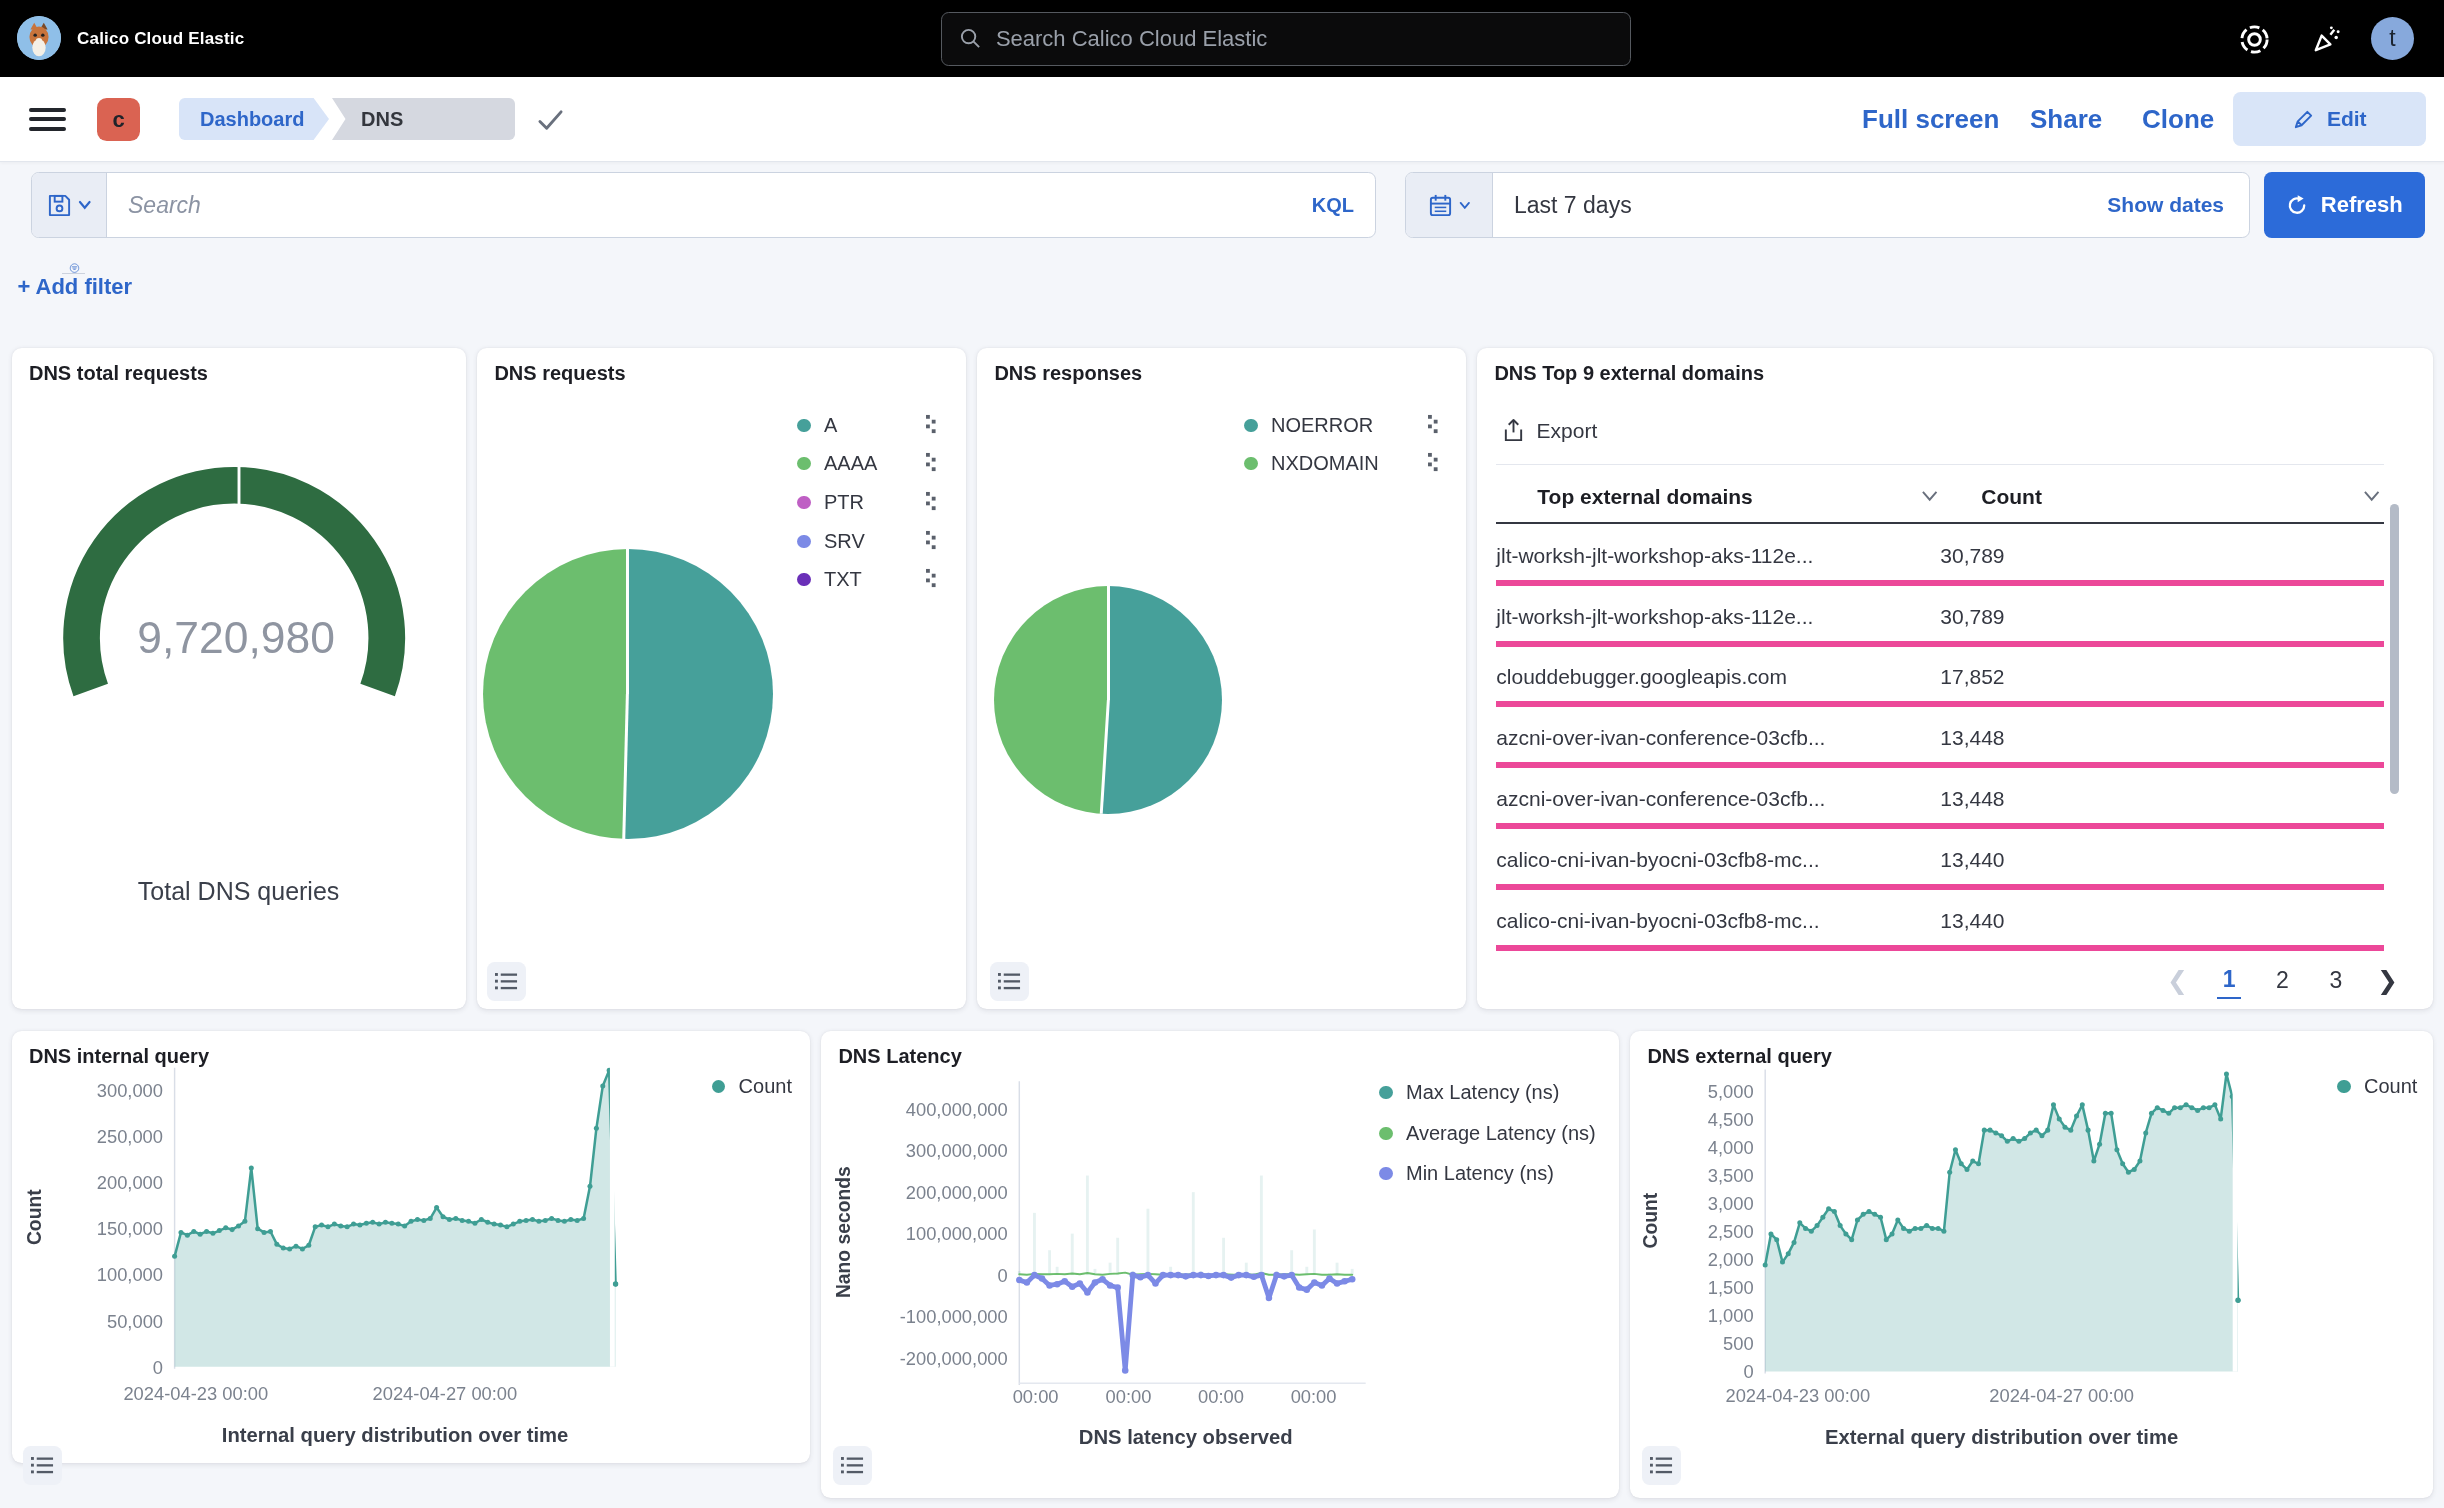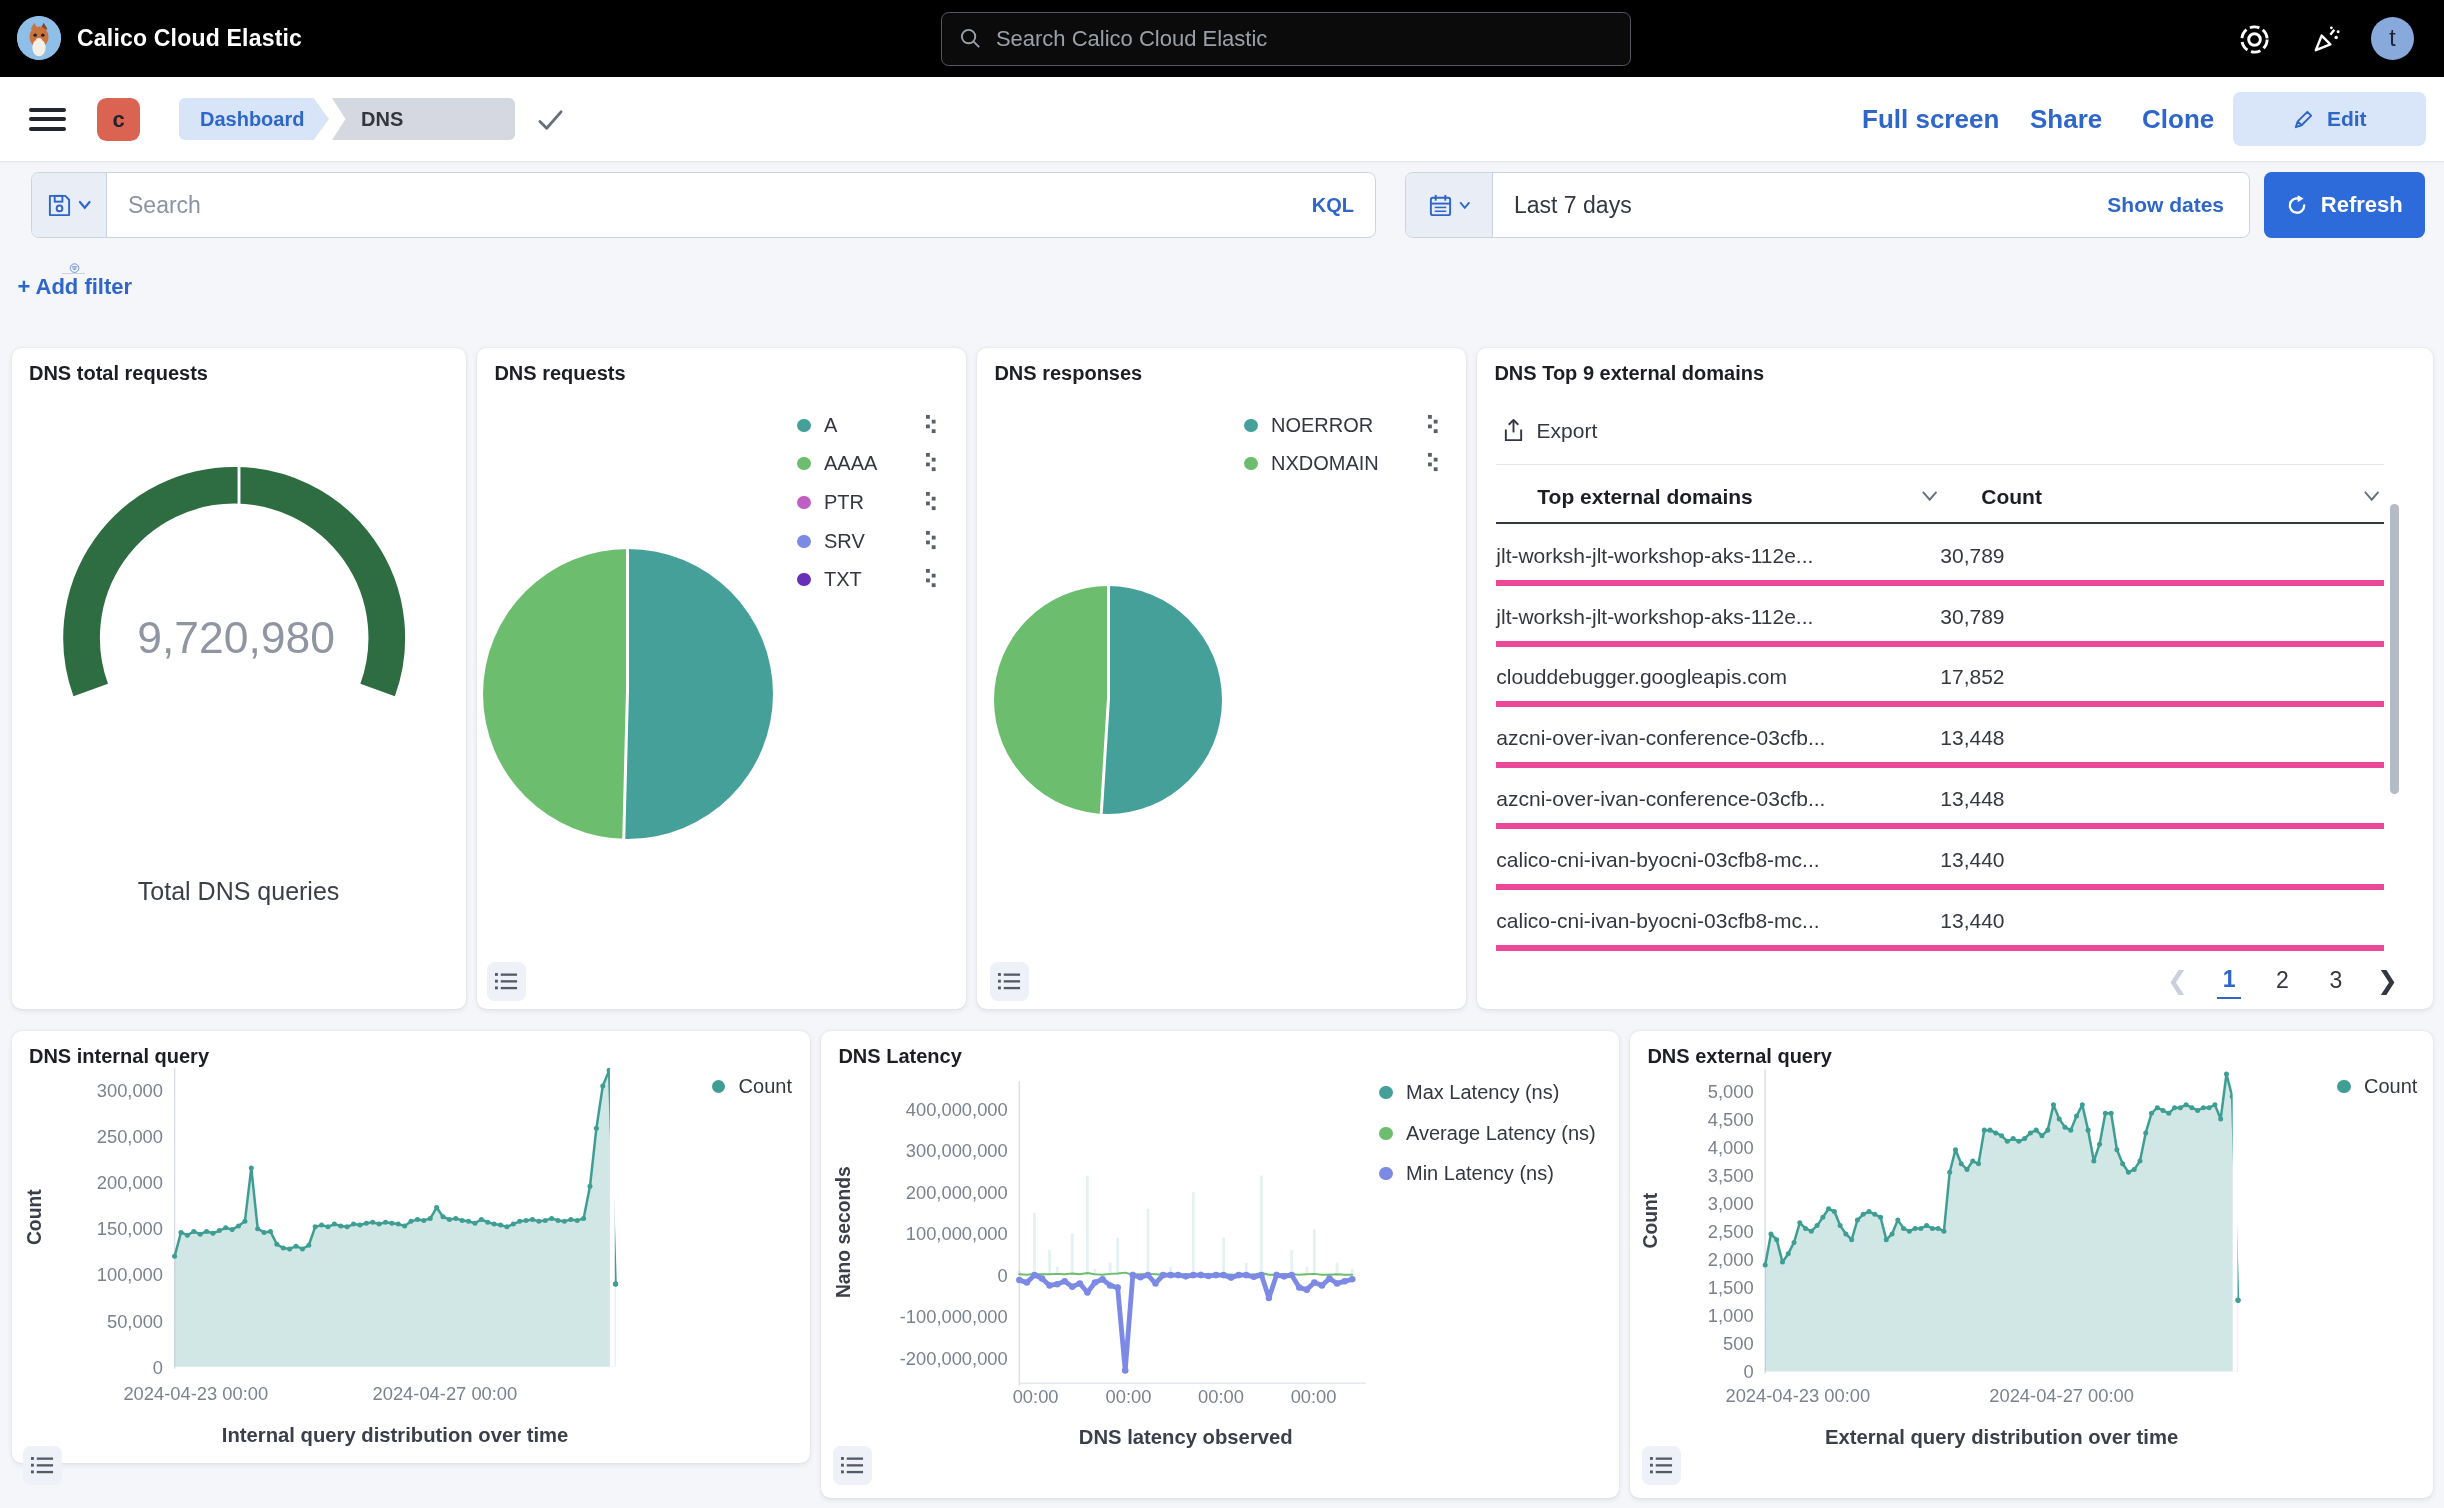--- a/index.html
+++ b/index.html
@@ -6,21 +6,21 @@
   html,body { width:2445px; height:1508px; }
   body { font-family:"Liberation Sans", sans-serif; background:#F4F6FA; overflow:hidden; }
   .screen { position:relative; width:2445px; height:1508px; background:#F4F6FA; }
   .abs { position:absolute; }
 
   
   .app-header { position:absolute; left:0; top:0; width:2445px; height:77px; background:#000; }
   .logo-circle { position:absolute; left:17.4px; top:16.4px; width:44px; height:44px; border-radius:50%;
                  background:#9DC6E8; overflow:hidden; }
   .app-title { position:absolute; left:77px; top:0; height:89px; line-height:77px;
-               color:#fff; font-size:23px; font-weight:700; letter-spacing:0.2px; }
+               color:#fff; font-size:17px; font-weight:700; letter-spacing:0.2px; }
   .hdr-search { position:absolute; left:941px; top:11.6px; width:690px; height:54px;
                 background:#0b0b0c; border:1px solid #55595f; border-radius:7.7px; display:flex; align-items:center; }
   .hdr-search input { background:transparent; border:none; outline:none; color:#c5c9d0;
                       font-size:22px; width:599px; font-family:"Liberation Sans",sans-serif; }
   .hdr-search input::placeholder { color:#9aa0aa; }
   .hdr-icon { position:absolute; top:23px; width:33px; height:33px; }
   .avatar { position:absolute; left:2371px; top:17.4px; width:43px; height:43px; border-radius:50%;
             background:#87A9DC; color:#1b2430; font-size:23px; text-align:center; line-height:43px; }
 
   
@@ -41,21 +41,21 @@
   .edit-btn { position:absolute; left:2233px; top:15.4px; width:193px; height:54px; background:#D9E5F8;
               border:none; border-radius:7.7px; color:#2E66C9; font-size:21px; font-weight:600;
               font-family:"Liberation Sans",sans-serif; cursor:pointer; display:flex; align-items:center; justify-content:center; gap:11.6px; }
 
   
   .search-control { position:absolute; left:31px; top:172px; width:1345px; height:66px; background:#fff;
                     border:1px solid #CBD3E0; border-radius:7.7px; display:flex; align-items:center; }
   .addon { width:75px; height:100%; background:#E9EDF5; border-right:1px solid #CBD3E0;
            border-radius:6.8px 0 0 6.8px; display:flex; align-items:center; justify-content:center; gap:5.8px; cursor:pointer; }
   .search-control input { flex:1; border:none; outline:none; font-size:23px; color:#ec4899; padding:0 21px;
-                          font-family:"Liberation Sans",sans-serif; background:transparent; }
+                          font-family:"Liberation Sans",sans-serif; background:transparent;font-style:italic; }
   .search-control input::placeholder { color:#8b93a3; }
   .kql { padding-right:21px; color:#2E66C9; font-size:20px; font-weight:600; cursor:pointer; }
   .date-picker { position:absolute; left:1405px; top:172px; width:845px; height:66px; background:#fff;
                  border:1px solid #CBD3E0; border-radius:7.7px; display:flex; align-items:center; }
   .date-text { padding-left:21px; font-size:23px; color:#343741; flex:1; }
   .show-dates { padding-right:25px; color:#2E66C9; font-size:21px; font-weight:600; cursor:pointer; }
   .refresh-btn { position:absolute; left:2264px; top:172px; width:161px; height:66px; background:#2C6BD9;
                  border:none; border-radius:7.7px; color:#fff; font-size:22px; font-weight:600;
                  font-family:"Liberation Sans",sans-serif; cursor:pointer; display:flex; align-items:center; justify-content:center; gap:11.6px; }
   .filter-row { position:absolute; left:17.4px; top:263px; height:37px; display:flex; align-items:center;flex-direction:column; }

